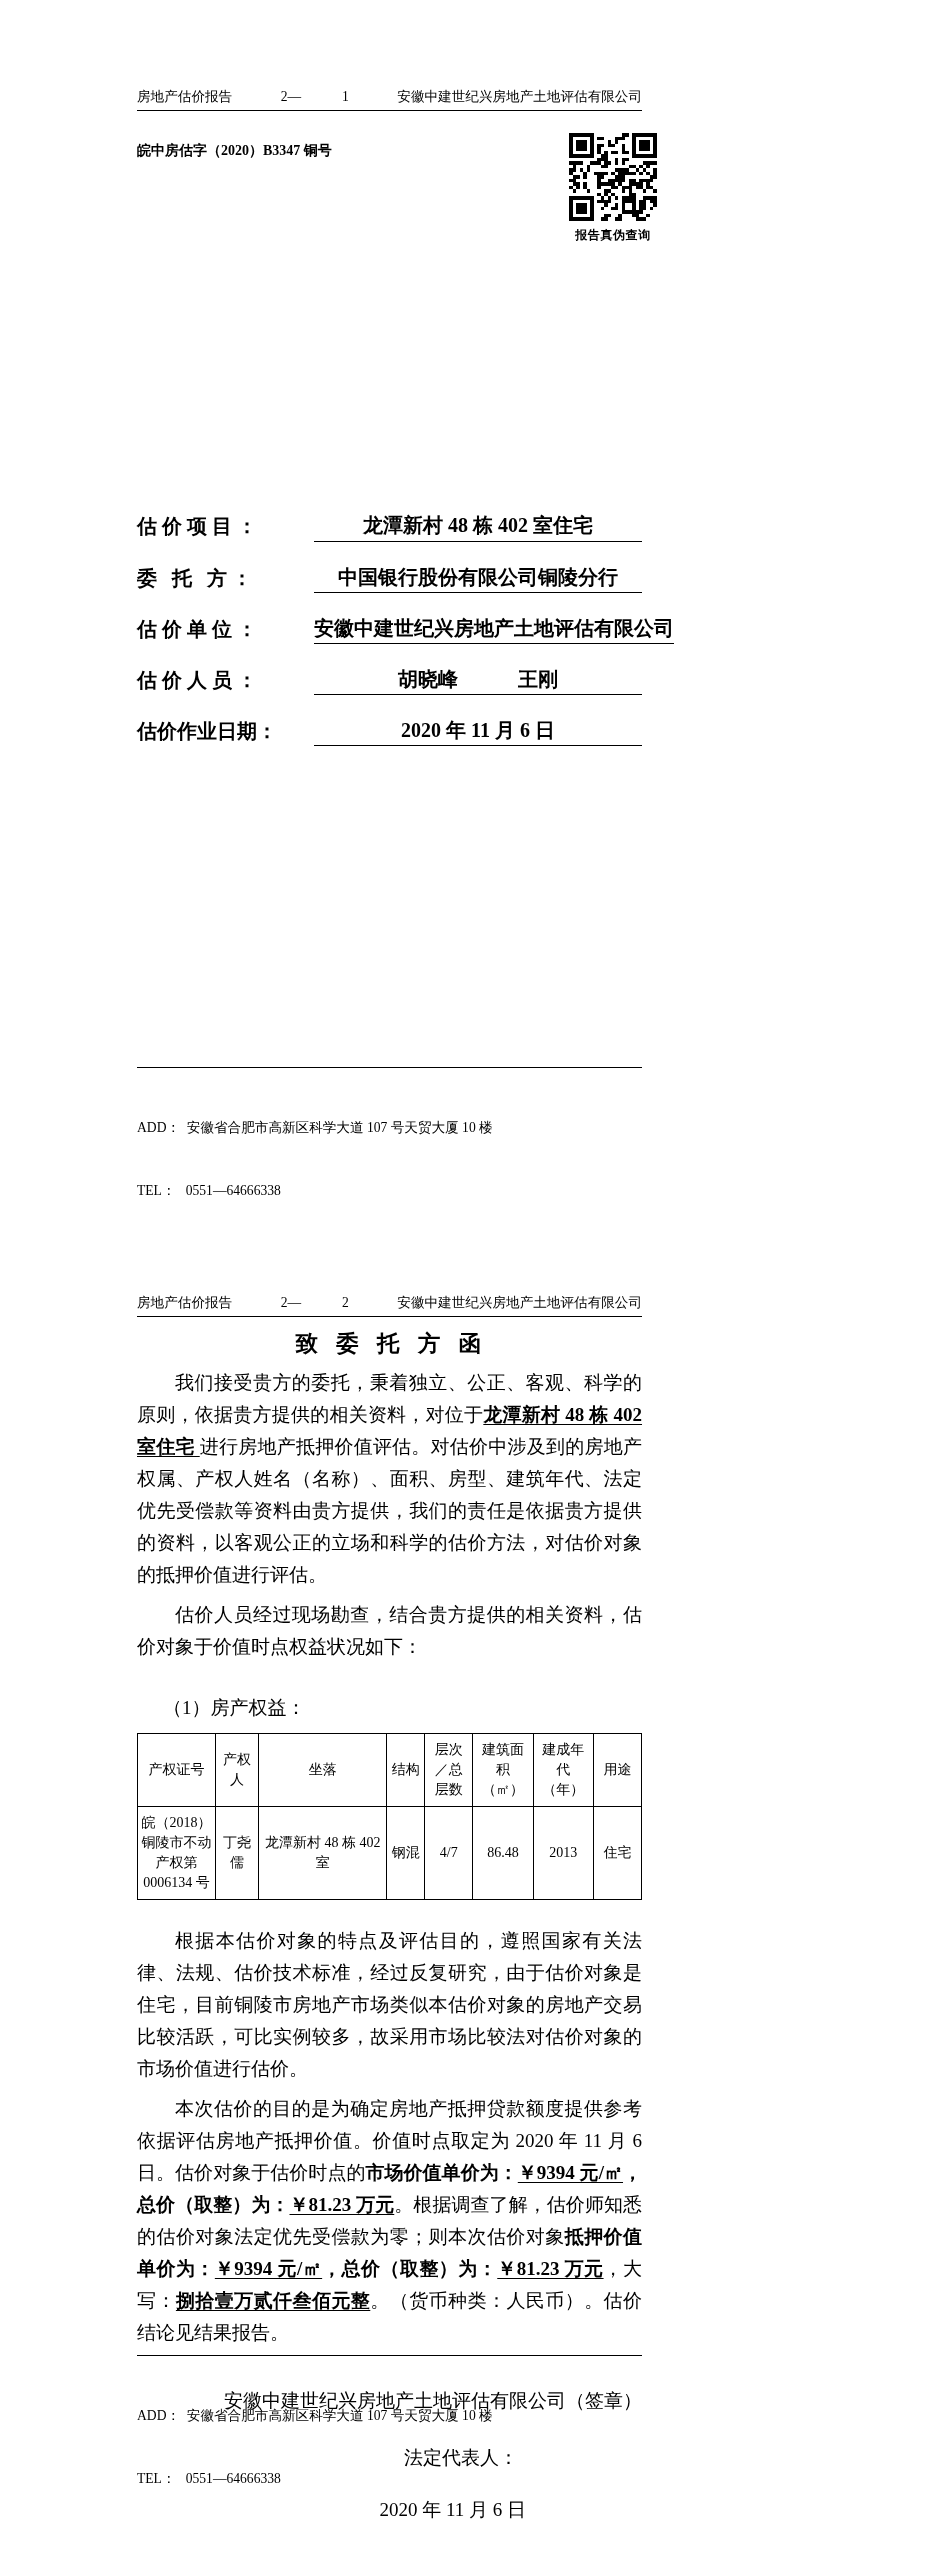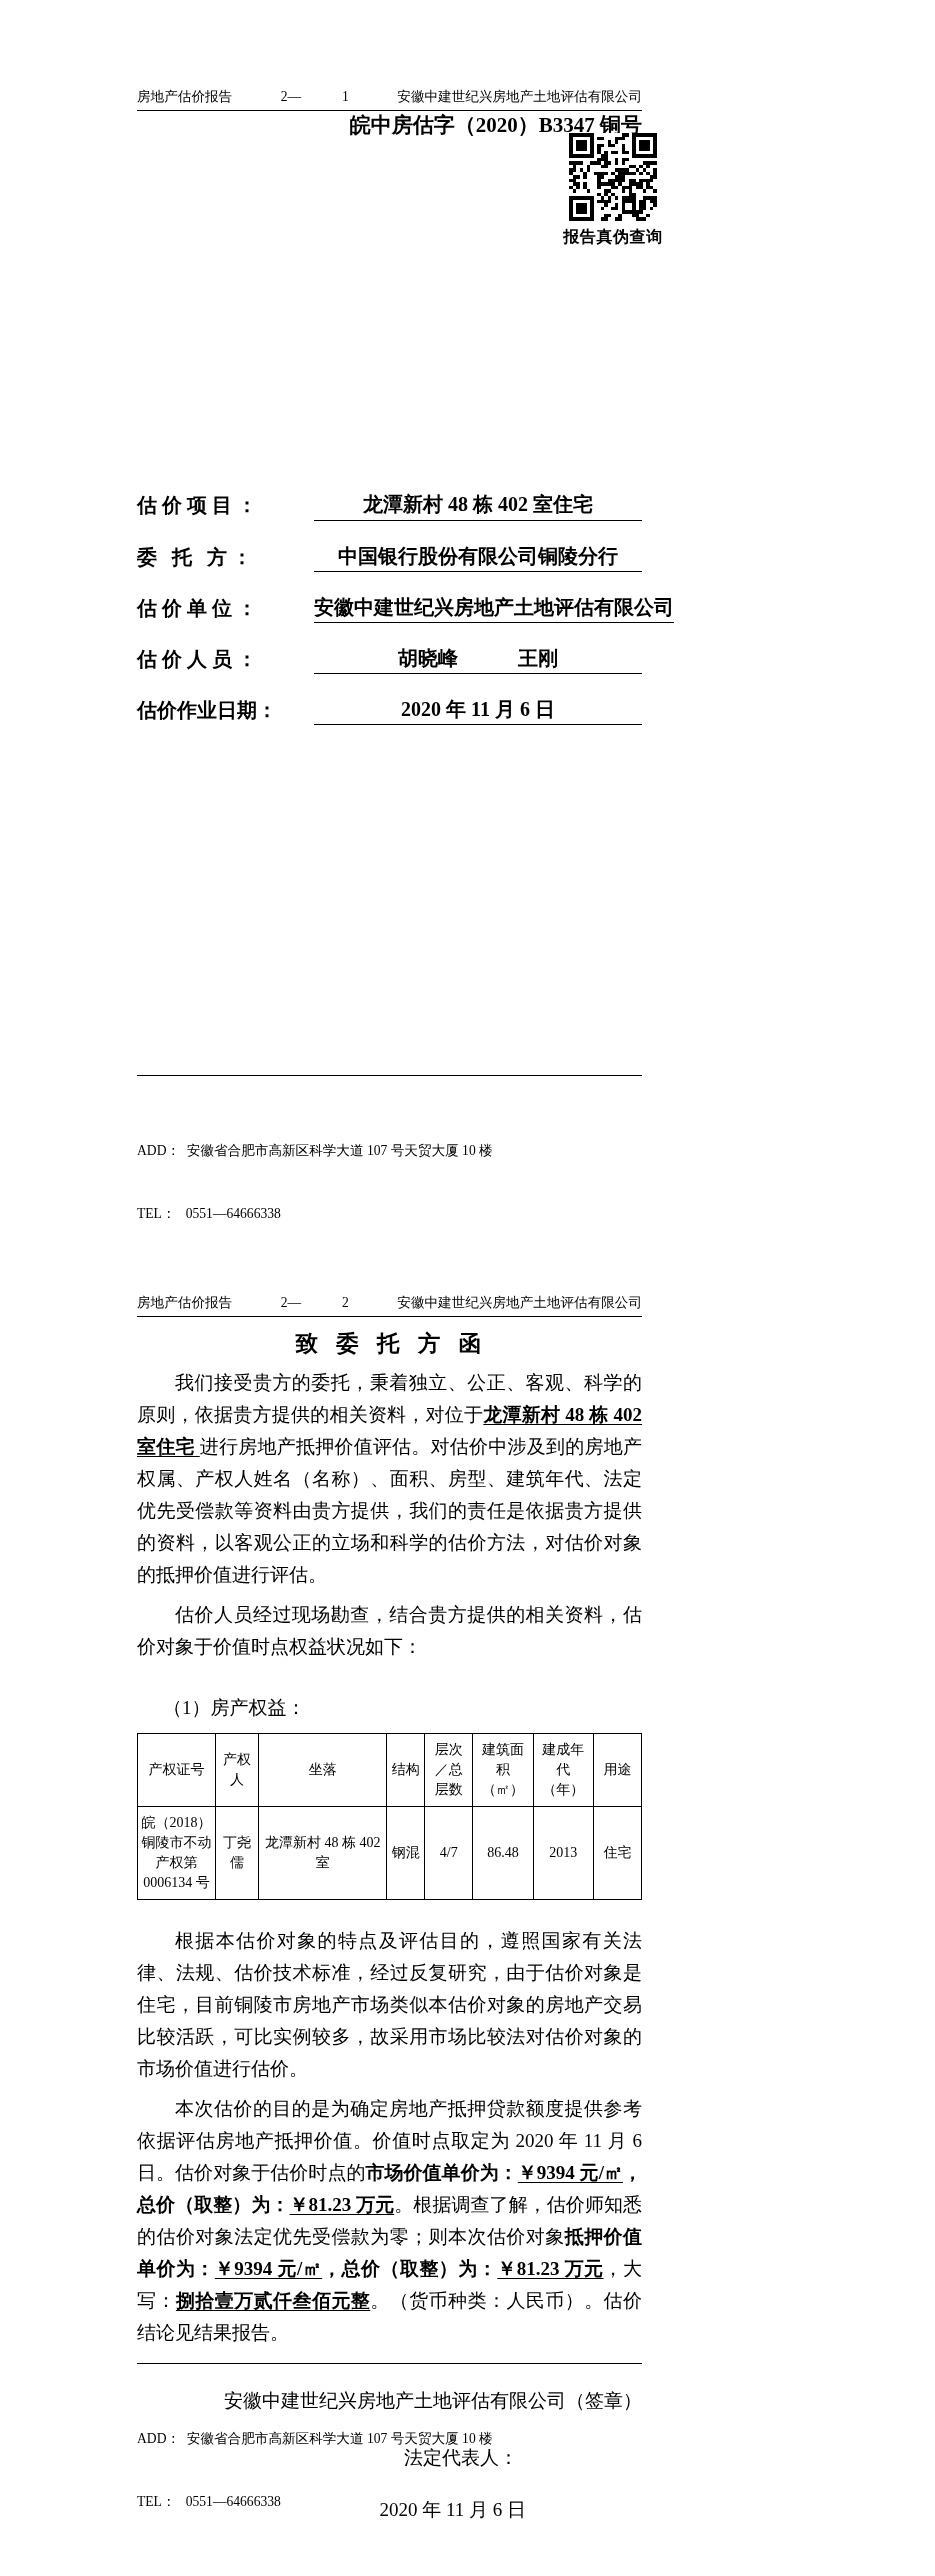--- a/index.html
+++ b/index.html
@@ -31,30 +31,30 @@
   .page-2 .doc-header { margin-top: 5.9px; }
   .hdr-center { white-space: pre; }
   .qr-block {
     position: absolute;
     top: 133px;
     right: 111px;
     width: 104px;
     text-align: center;
   }
   .qr { width: 88px; height: 88px; display: block; margin: 0 auto; }
-  .qr-label { margin-top: 5.9px; font-size: 16px; font-weight: bold; letter-spacing: 0.6px; }
+  .qr-label { margin-top: 5.9px; font-size: 12px; font-weight: bold; letter-spacing: 0.6px; }
   .main-title {
     margin-top: 267px;
     text-align: center;
     font-size: 46px;
     font-weight: bold;
     white-space: pre;
     letter-spacing: 1.2px;
   }
-  .doc-no { text-align: right; font-size: 21px; font-weight: bold; }
+  .doc-no { margin-top: 31px; text-align: left; font-size: 14px; font-weight: bold; }
   .form-block { margin-top: 351px; }
   .form-row {
     display: flex;
     align-items: center;
     margin-bottom: 21px;
     font-size: 20px;
     font-weight: bold;
     line-height: 28px;
   }
   .form-label { white-space: pre; flex: 0 0 177px; }
@@ -62,23 +62,23 @@
     flex: 1;
     border-bottom: 1.2px solid #000;
     text-align: center;
     white-space: pre;
     padding-bottom: 1.2px;
   }
   .doc-footer {
     position: absolute;
     left: 137px;
     right: 134px;
-    bottom: 22px;
+    bottom: 45px;
     border-top: 1.2px solid #000;
-    padding-top: 22px;
+    padding-top: 7px;
     font-size: 13.6px;
     line-height: 21px;
     white-space: pre;
   }
   .letter-title {
     margin-top: 10.6px;
     text-align: center;
     font-size: 22.4px;
     font-weight: bold;
     white-space: pre;

